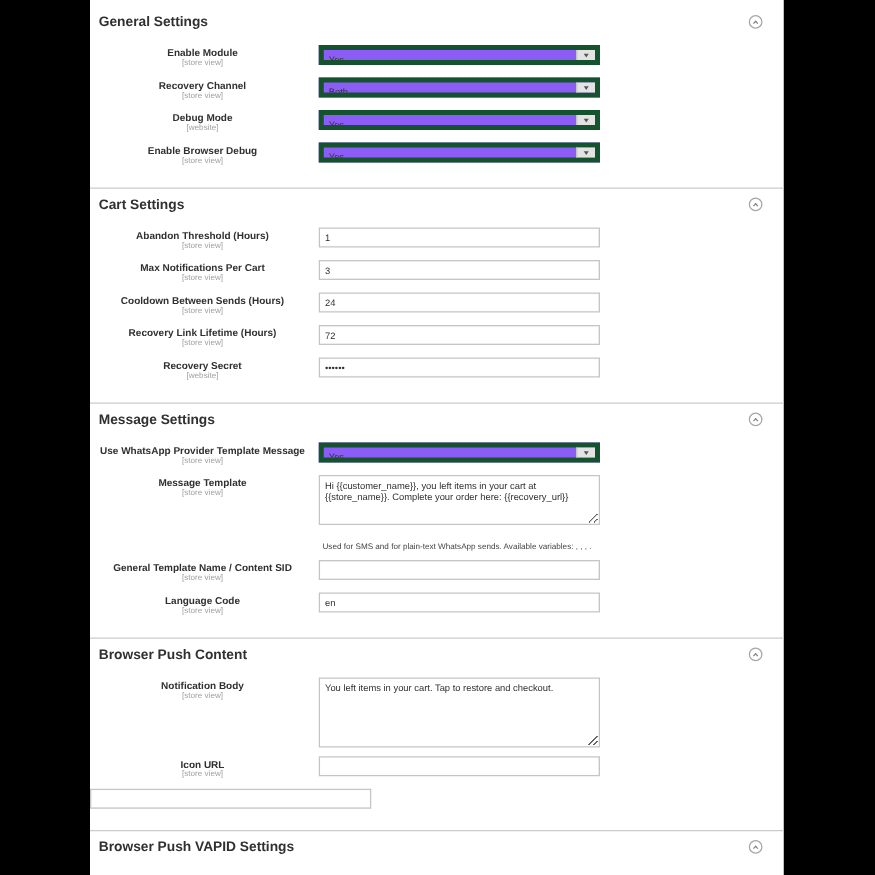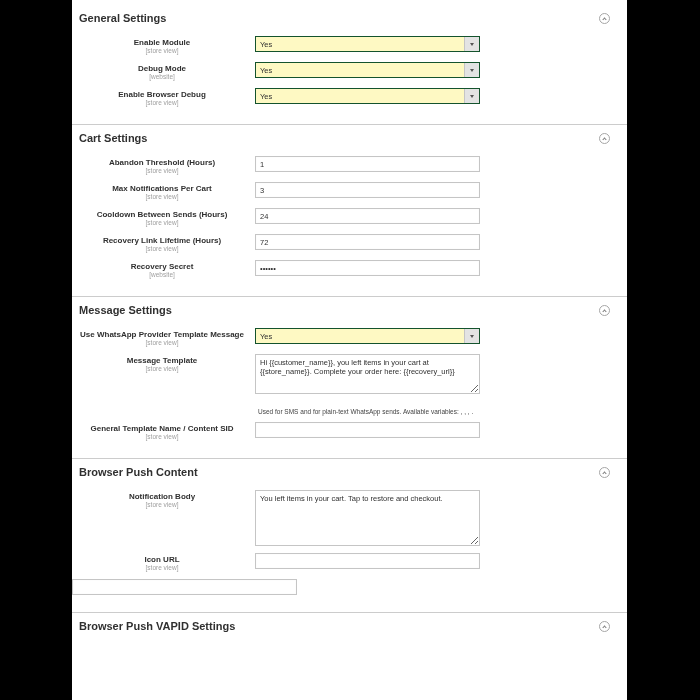--- a/index.html
+++ b/index.html
@@ -3,41 +3,41 @@
 <meta charset="utf-8">
 <style>
   * { margin:0; padding:0; box-sizing:border-box; }
   html,body { width:700px; height:700px; background:#000; overflow:hidden;
               font-family:"Liberation Sans", sans-serif; }
   .panel { position:absolute; left:72px; top:0; width:555px; height:700px;
            background:#fff; }
   .cfg-section { border-bottom:1px solid #ccc; padding:7px 0 10px 0; }
   .cfg-section.first { padding-top:12px; }
   .cfg-section.last { border-bottom:none; }
-  .section-header { display:flex; align-items:center; justify-content:space-between;
+  .section-header { display:flex; align-items:flex-start; justify-content:space-between;
                     padding:0 17px 0 7px; height:12px; margin-bottom:12px; }
   .section-title { font-size:11px; font-weight:bold; color:#303030; line-height:12px; }
   .collapse-btn { width:11px; height:11px; border:1px solid #a6a6a6; border-radius:50%;
                   display:flex; align-items:center; justify-content:center; cursor:pointer;
                   background:#fff; flex:0 0 auto; }
   .chev-up { width:3px; height:3px; border:solid #7e7e7e; border-width:0 1px 1px 0;
              transform:rotate(-135deg); margin-top:2px; }
   .field-row { display:flex; margin-bottom:7px; }
   .label-cell { width:183px; text-align:center; padding:2px 3px 0 0; }
   .lbl { display:block; font-size:8px; font-weight:bold; color:#303030; line-height:9px; }
   .scope { display:block; font-size:6.5px; color:#9f9f9f; line-height:8px; }
   .txt { width:225px; height:16px; border:1px solid #c5c5c5; font-size:7.5px;
          padding:0 4px; color:#303030; font-family:inherit; background:#fff;
          box-shadow:inset 0 0 1px rgba(0,0,0,.08); }
   .ta { display:block; width:225px; border:1px solid #c5c5c5; font-size:7.5px;
         line-height:9px; padding:3px 4px; color:#303030; font-family:inherit;
         background:#fff; resize:vertical; }
   .ta.h40 { height:40px; } .ta.h42 { height:56px; }
-  .select { width:225px; height:16px; border:1px solid #14532d; display:flex;
-            background:#fef9c3; cursor:pointer; }
+  .select { width:225px; height:16px; border:4px solid #14532d; display:flex;
+            background:#8b5cf6; cursor:pointer; }
   .select-value { flex:1; font-size:7.5px; color:#303030; padding:3px 0 0 4px;
                   overflow:hidden; white-space:nowrap; }
   .select-btn { width:15px; background:#e3e3e3; border-left:1px solid #c5c5c5;
                 display:flex; align-items:center; justify-content:center; flex:0 0 auto; }
   .caret { width:0; height:0; border-left:2.5px solid transparent;
            border-right:2.5px solid transparent; border-top:3px solid #555; }
   .note { font-size:6.5px; color:#444; line-height:8px; margin:1px 0 6px 186px;
           width:235px; }
 </style>
 </head>
@@ -59,20 +59,32 @@
       </div>
       <div class="select">
         <span class="select-value">Yes</span>
         <span class="select-btn">
             <i class="caret"></i>
           </span>
       </div>
     </div>
     <div class="field-row">
       <div class="label-cell">
+        <span class="lbl">Recovery Channel</span>
+        <span class="scope">[store view]</span>
+      </div>
+      <div class="select">
+        <span class="select-value">Both</span>
+        <span class="select-btn">
+            <i class="caret"></i>
+          </span>
+      </div>
+    </div>
+    <div class="field-row">
+      <div class="label-cell">
         <span class="lbl">Debug Mode</span>
         <span class="scope">[website]</span>
       </div>
       <div class="select">
         <span class="select-value">Yes</span>
         <span class="select-btn">
             <i class="caret"></i>
           </span>
       </div>
     </div>
@@ -161,20 +173,27 @@
       <textarea class="ta h40" style="">Hi {{customer_name}}, you left items in your cart at {{store_name}}. Complete your order here: {{recovery_url}}</textarea>
     </div>
     <div class="note">Used for SMS and for plain-text WhatsApp sends. Available variables: , , , .</div>
     <div class="field-row">
       <div class="label-cell">
         <span class="lbl">General Template Name / Content SID</span>
         <span class="scope">[store view]</span>
       </div>
       <input class="txt" type="text" value="" style="">
     </div>
+    <div class="field-row">
+      <div class="label-cell">
+        <span class="lbl">Language Code</span>
+        <span class="scope">[store view]</span>
+      </div>
+      <input class="txt" type="text" value="en" style="">
+    </div>
   </section>
 
   <section class="cfg-section">
     <div class="section-header">
       <span class="section-title">Browser Push Content</span>
       <span class="collapse-btn">
           <i class="chev-up"></i>
         </span>
     </div>
     <div class="field-row">

